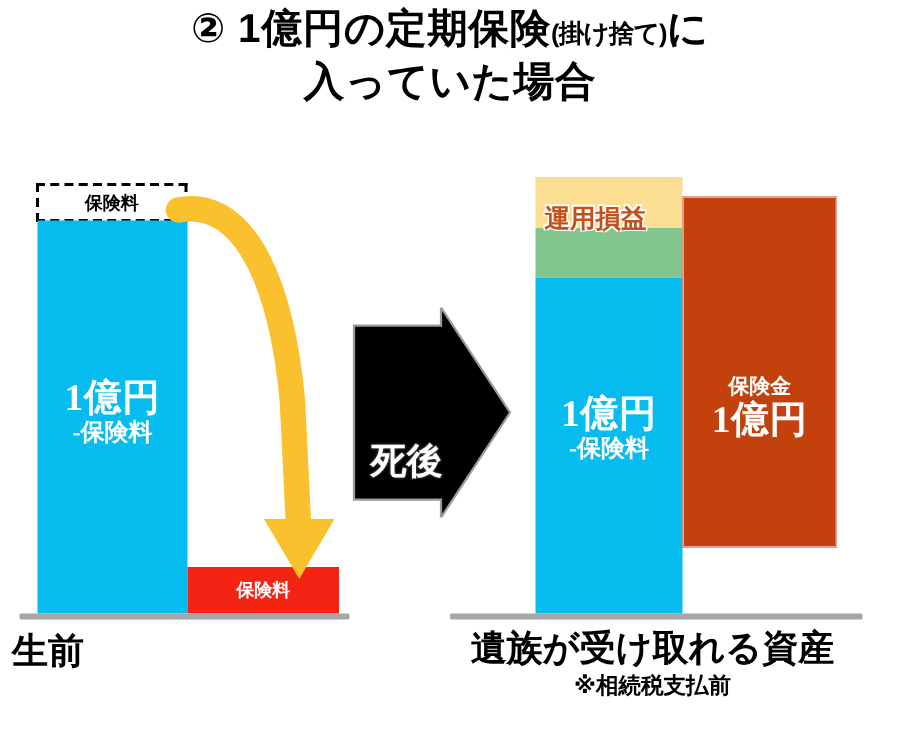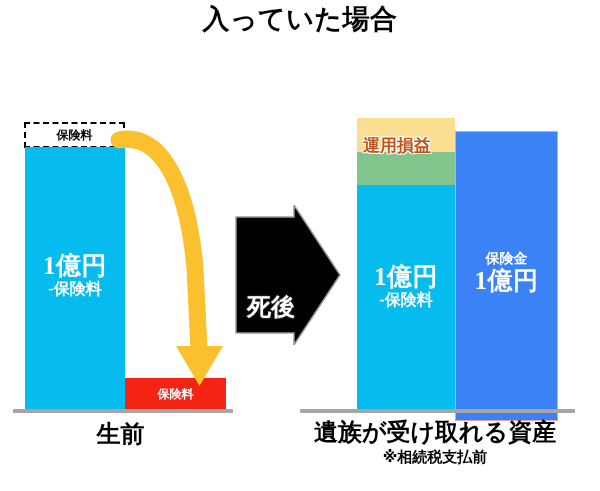--- a/index.html
+++ b/index.html
@@ -101,21 +101,21 @@
     color: #ffffff;
   }
 
   #baseline-before { left: 5px; top: 299px; width: 220px; }
 
   #label-before {
     position: absolute;
     left: 0;
     top: 308px;
     width: 225px;
-    text-align: center;
+    text-align: left;
     font-size: 24px;
     font-weight: bold;
   }
 
   
   .bluebar-text {
     position: absolute;
     left: 0; right: 0;
     text-align: center;
     color: #ffffff;
@@ -189,22 +189,22 @@
     text-shadow:
       -1px -1px 0 #ffffff,  1px -1px 0 #ffffff,
       -1px  1px 0 #ffffff,  1px  1px 0 #ffffff;
     white-space: nowrap;
   }
 
   #bar-after-red {
     left: 160px;
     top: 21px;
     width: 103px;
-    height: 290px;
-    background: #3b82f6;
+    height: 234px;
+    background: #c2410c;
     border: 1px solid #e8a0a0;
   }
   #bar-after-red-text {
     position: absolute;
     left: 0; right: 0;
     top: 120px;
     text-align: center;
     color: #ffffff;
     line-height: 1.05;
   }
@@ -230,20 +230,23 @@
     width: 300px;
     text-align: center;
     font-size: 15px;
     font-weight: bold;
   }
 </style>
 </head>
 <body>
 
 <div id="title-block">
+  <div class="title-line">
+    <span>②</span><span>&nbsp;</span><span>1億円の定期保険</span><span class="title-small">(掛け捨て)</span><span>に</span>
+  </div>
   <div class="title-line">入っていた場合</div>
 </div>
 
 <div class="panel" id="panel-before">
 
   <div id="dashed-premium-box">
     <span id="dashed-premium-label">保険料</span>
   </div>
 
   <div class="bar" id="bar-before-blue">

